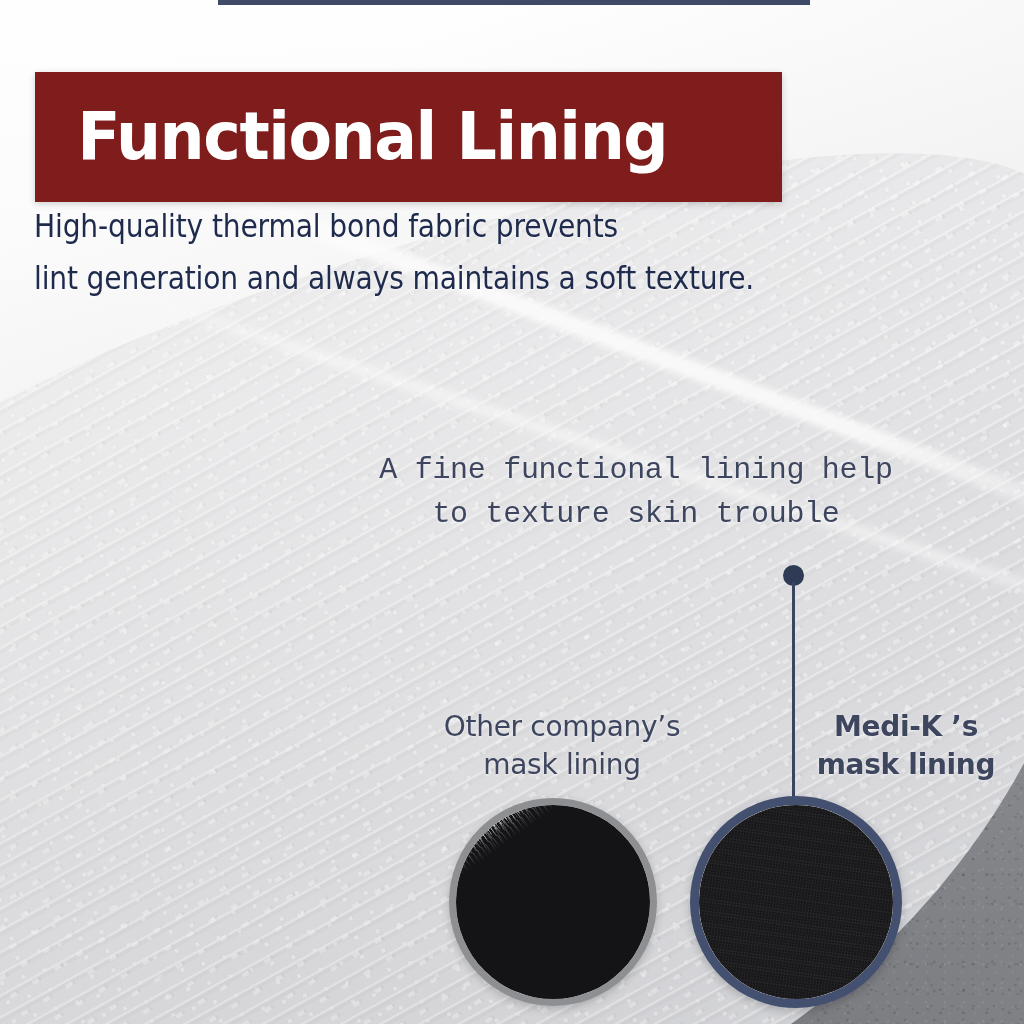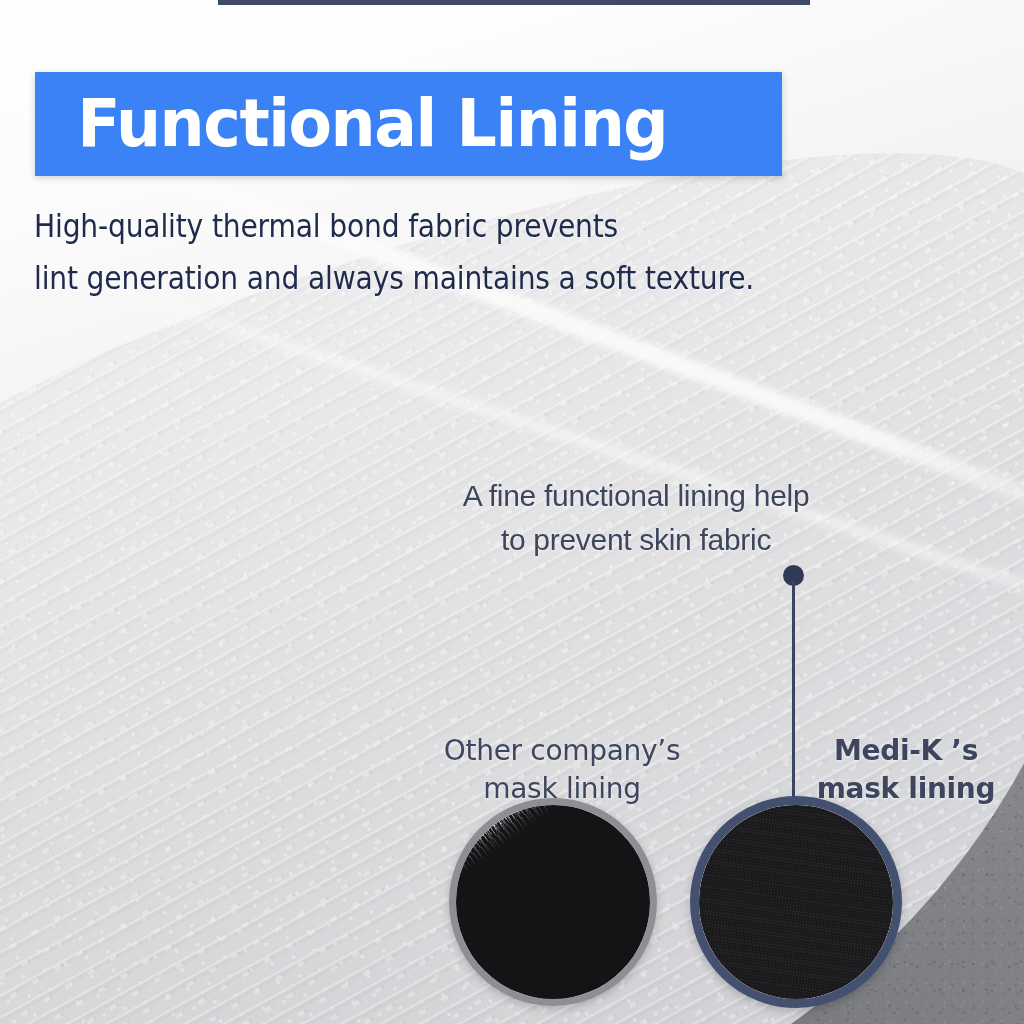--- a/index.html
+++ b/index.html
@@ -167,22 +167,22 @@
     height: 5px;
     background: #3f4a66;
   }
 
   
   .title-banner {
     position: absolute;
     left: 35px;
     top: 72px;
     width: 747px;
-    height: 104px;
-    background: #3b82f6;
+    height: 130px;
+    background: #7f1d1d;
     box-shadow: 0 2px 7px rgba(0,0,0,.18);
     display: flex;
     align-items: center;
   }
   .title-text {
     color: #ffffff;
     font-family: "DejaVu Sans", sans-serif;
     font-weight: bold;
     font-size: 66px;
     letter-spacing: -1.5px;
@@ -207,25 +207,25 @@
     transform-origin: left top;
     white-space: nowrap;
     text-shadow: 0 1px 2px rgba(255,255,255,.55);
   }
   .subtitle-line { display: block; }
 
   
   .callout {
     position: absolute;
     left: 378px;
-    top: 474px;
+    top: 448px;
     width: 516px;
     text-align: center;
     color: #3d465e;
-    font-family: Liberation Sans, sans-serif;
+    font-family: Liberation Mono, monospace;
     font-size: 30px;
     line-height: 44px;
     letter-spacing: -.3px;
     text-shadow: 0 1px 3px rgba(255,255,255,.6);
   }
   .callout-line { display: block; }
   .callout-line.l2 { font-size: 30px; }
 
   
   .leader-dot {
@@ -249,21 +249,20 @@
   
   .circle-label {
     position: absolute;
     text-align: center;
     color: #3d465e;
     font-family: "DejaVu Sans", sans-serif;
     font-size: 28px;
     line-height: 38px;
     letter-spacing: -.3px;
     text-shadow: 0 1px 3px rgba(255,255,255,.6);
-    margin-top: 24px;
   }
   .label-left  { left: 404px; top: 708px; width: 316px; }
   .label-right { left: 790px; top: 708px; width: 232px; font-weight: bold; }
   .cl-line { display: block; }
 
   
   .inset {
     position: absolute;
     border-radius: 50%;
     overflow: hidden;
@@ -408,21 +407,21 @@
     <div class="title-text">Functional Lining</div>
   </div>
 
   <div class="subtitle">
     <span class="subtitle-line">High-quality thermal bond fabric prevents</span>
     <span class="subtitle-line">lint generation and always maintains a soft texture.</span>
   </div>
 
   <div class="callout">
     <span class="callout-line">A fine functional lining help</span>
-    <span class="callout-line l2">to prevent skin fabric</span>
+    <span class="callout-line l2">to texture skin trouble</span>
   </div>
 
   <div class="leader-dot"></div>
   <div class="leader-line"></div>
 
   <div class="circle-label label-left">
     <span class="cl-line">Other company’s</span>
     <span class="cl-line">mask lining</span>
   </div>
 

